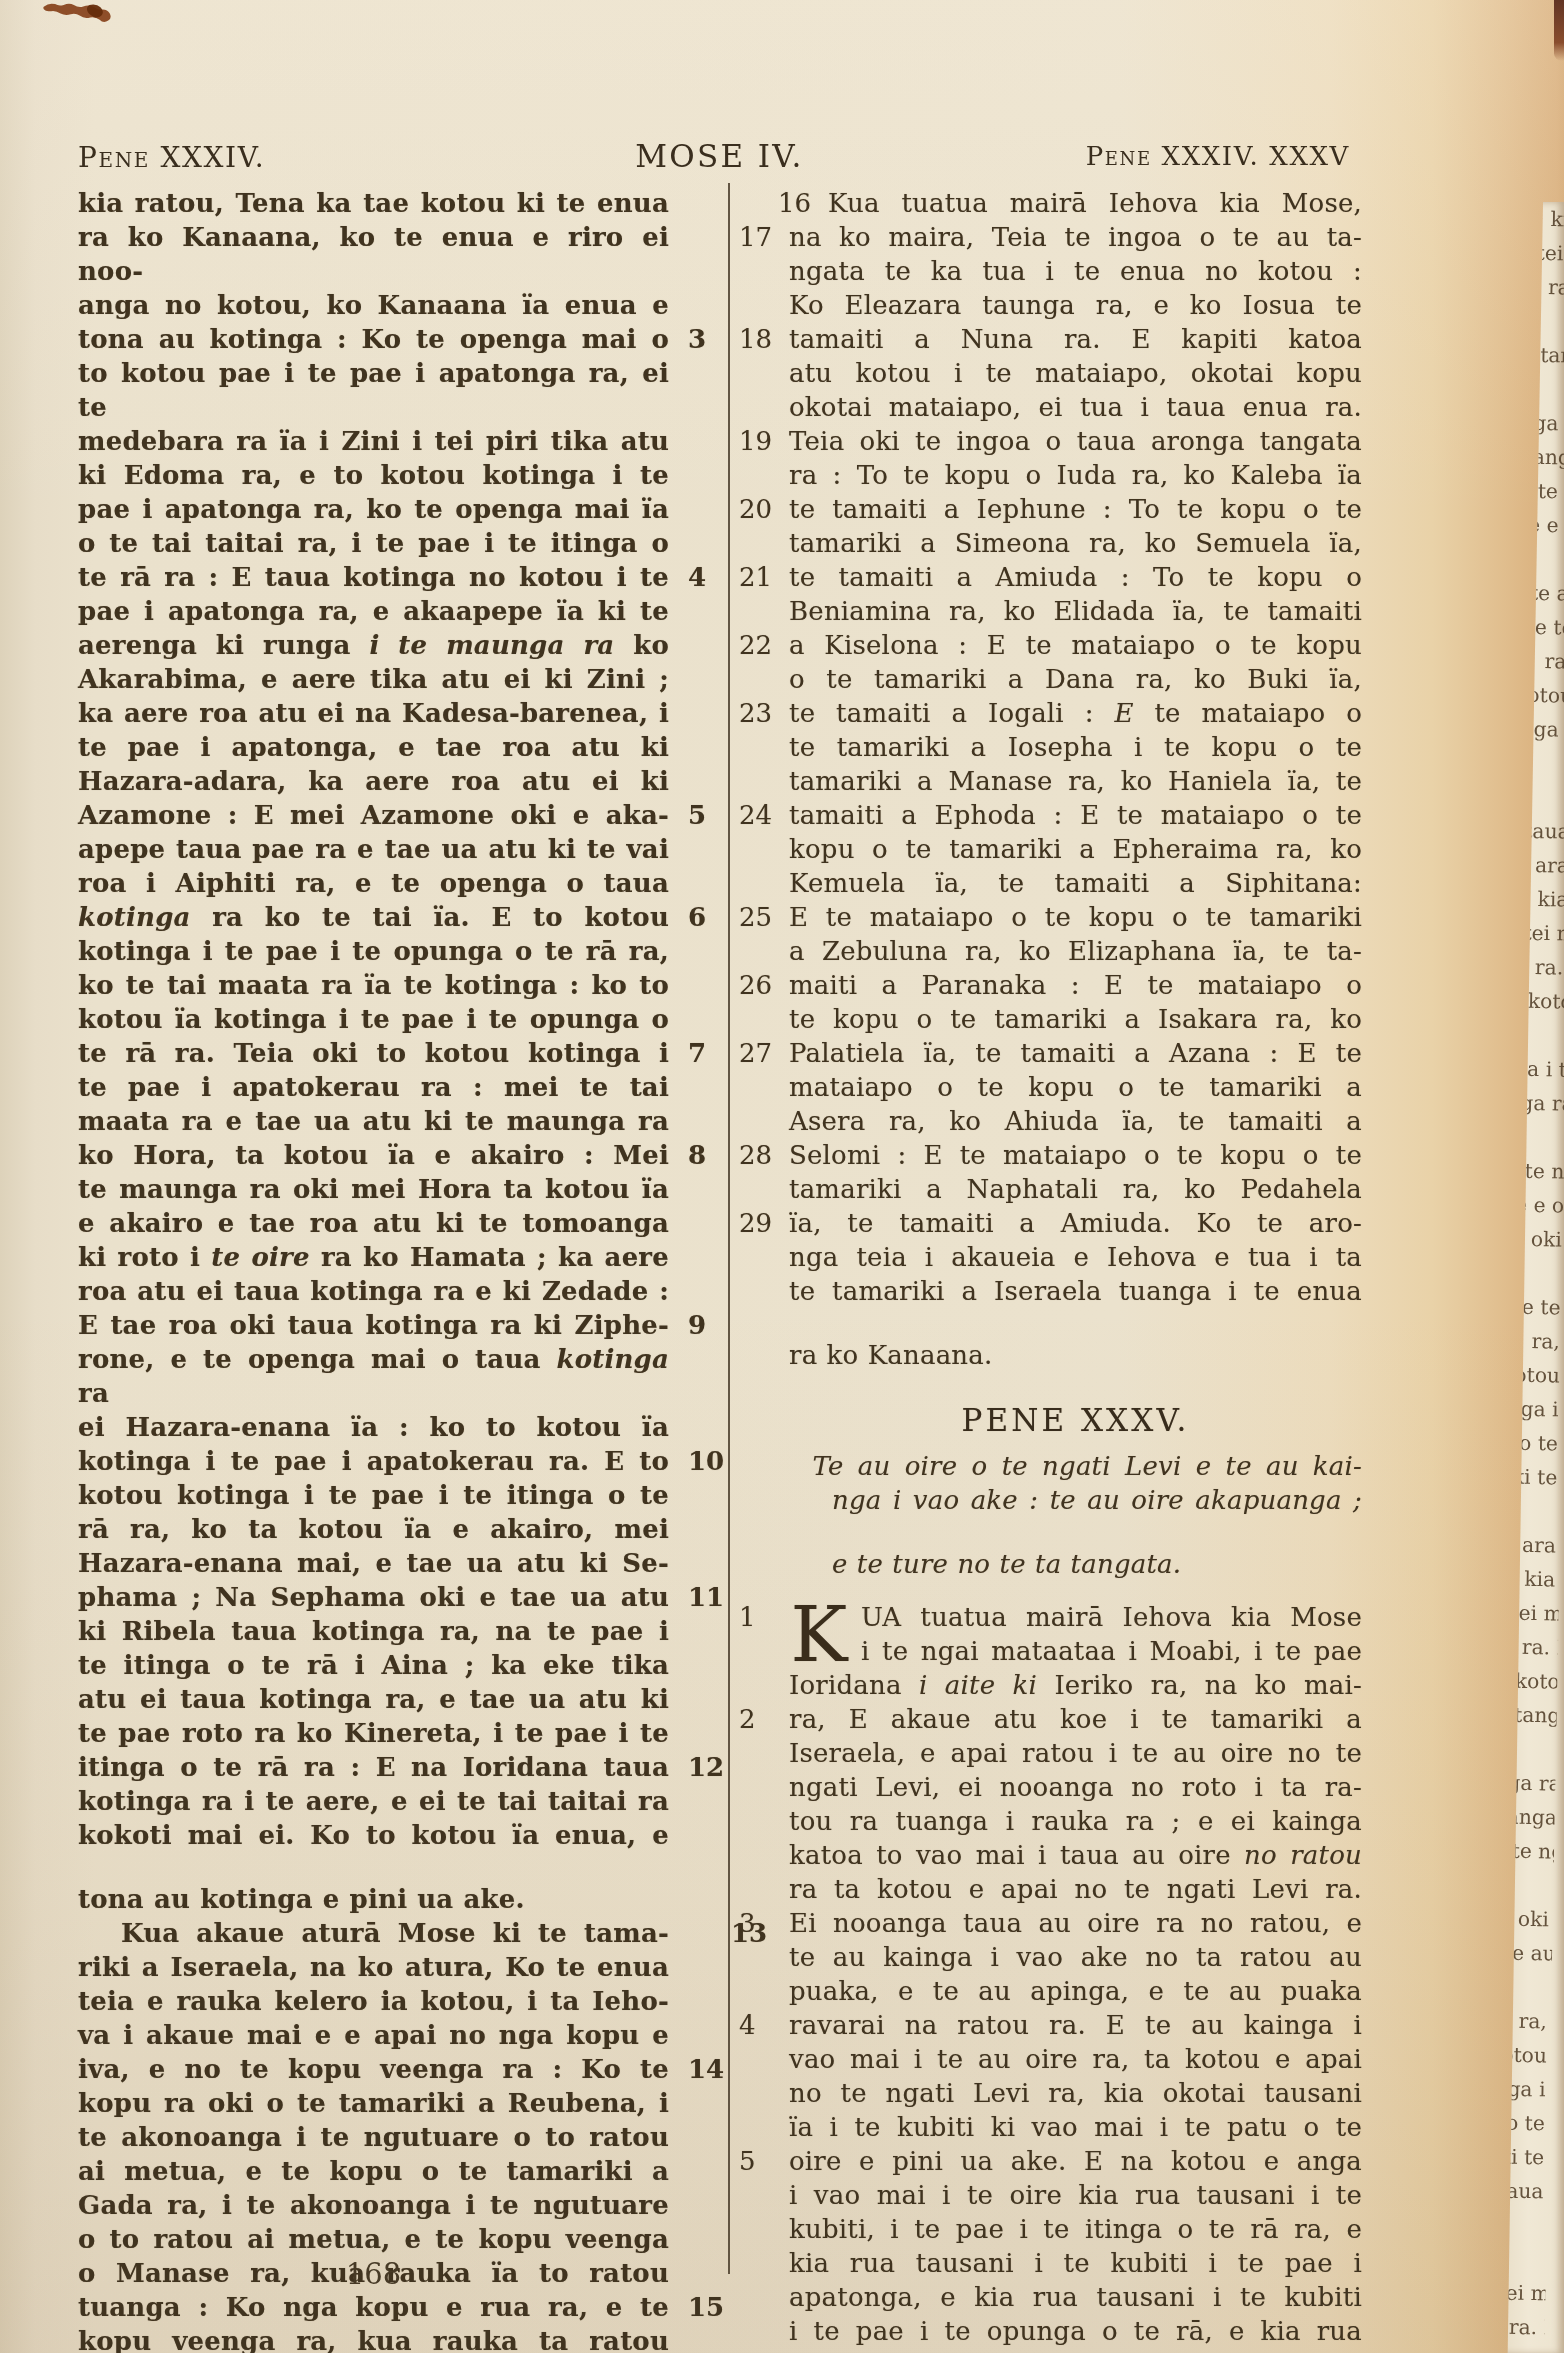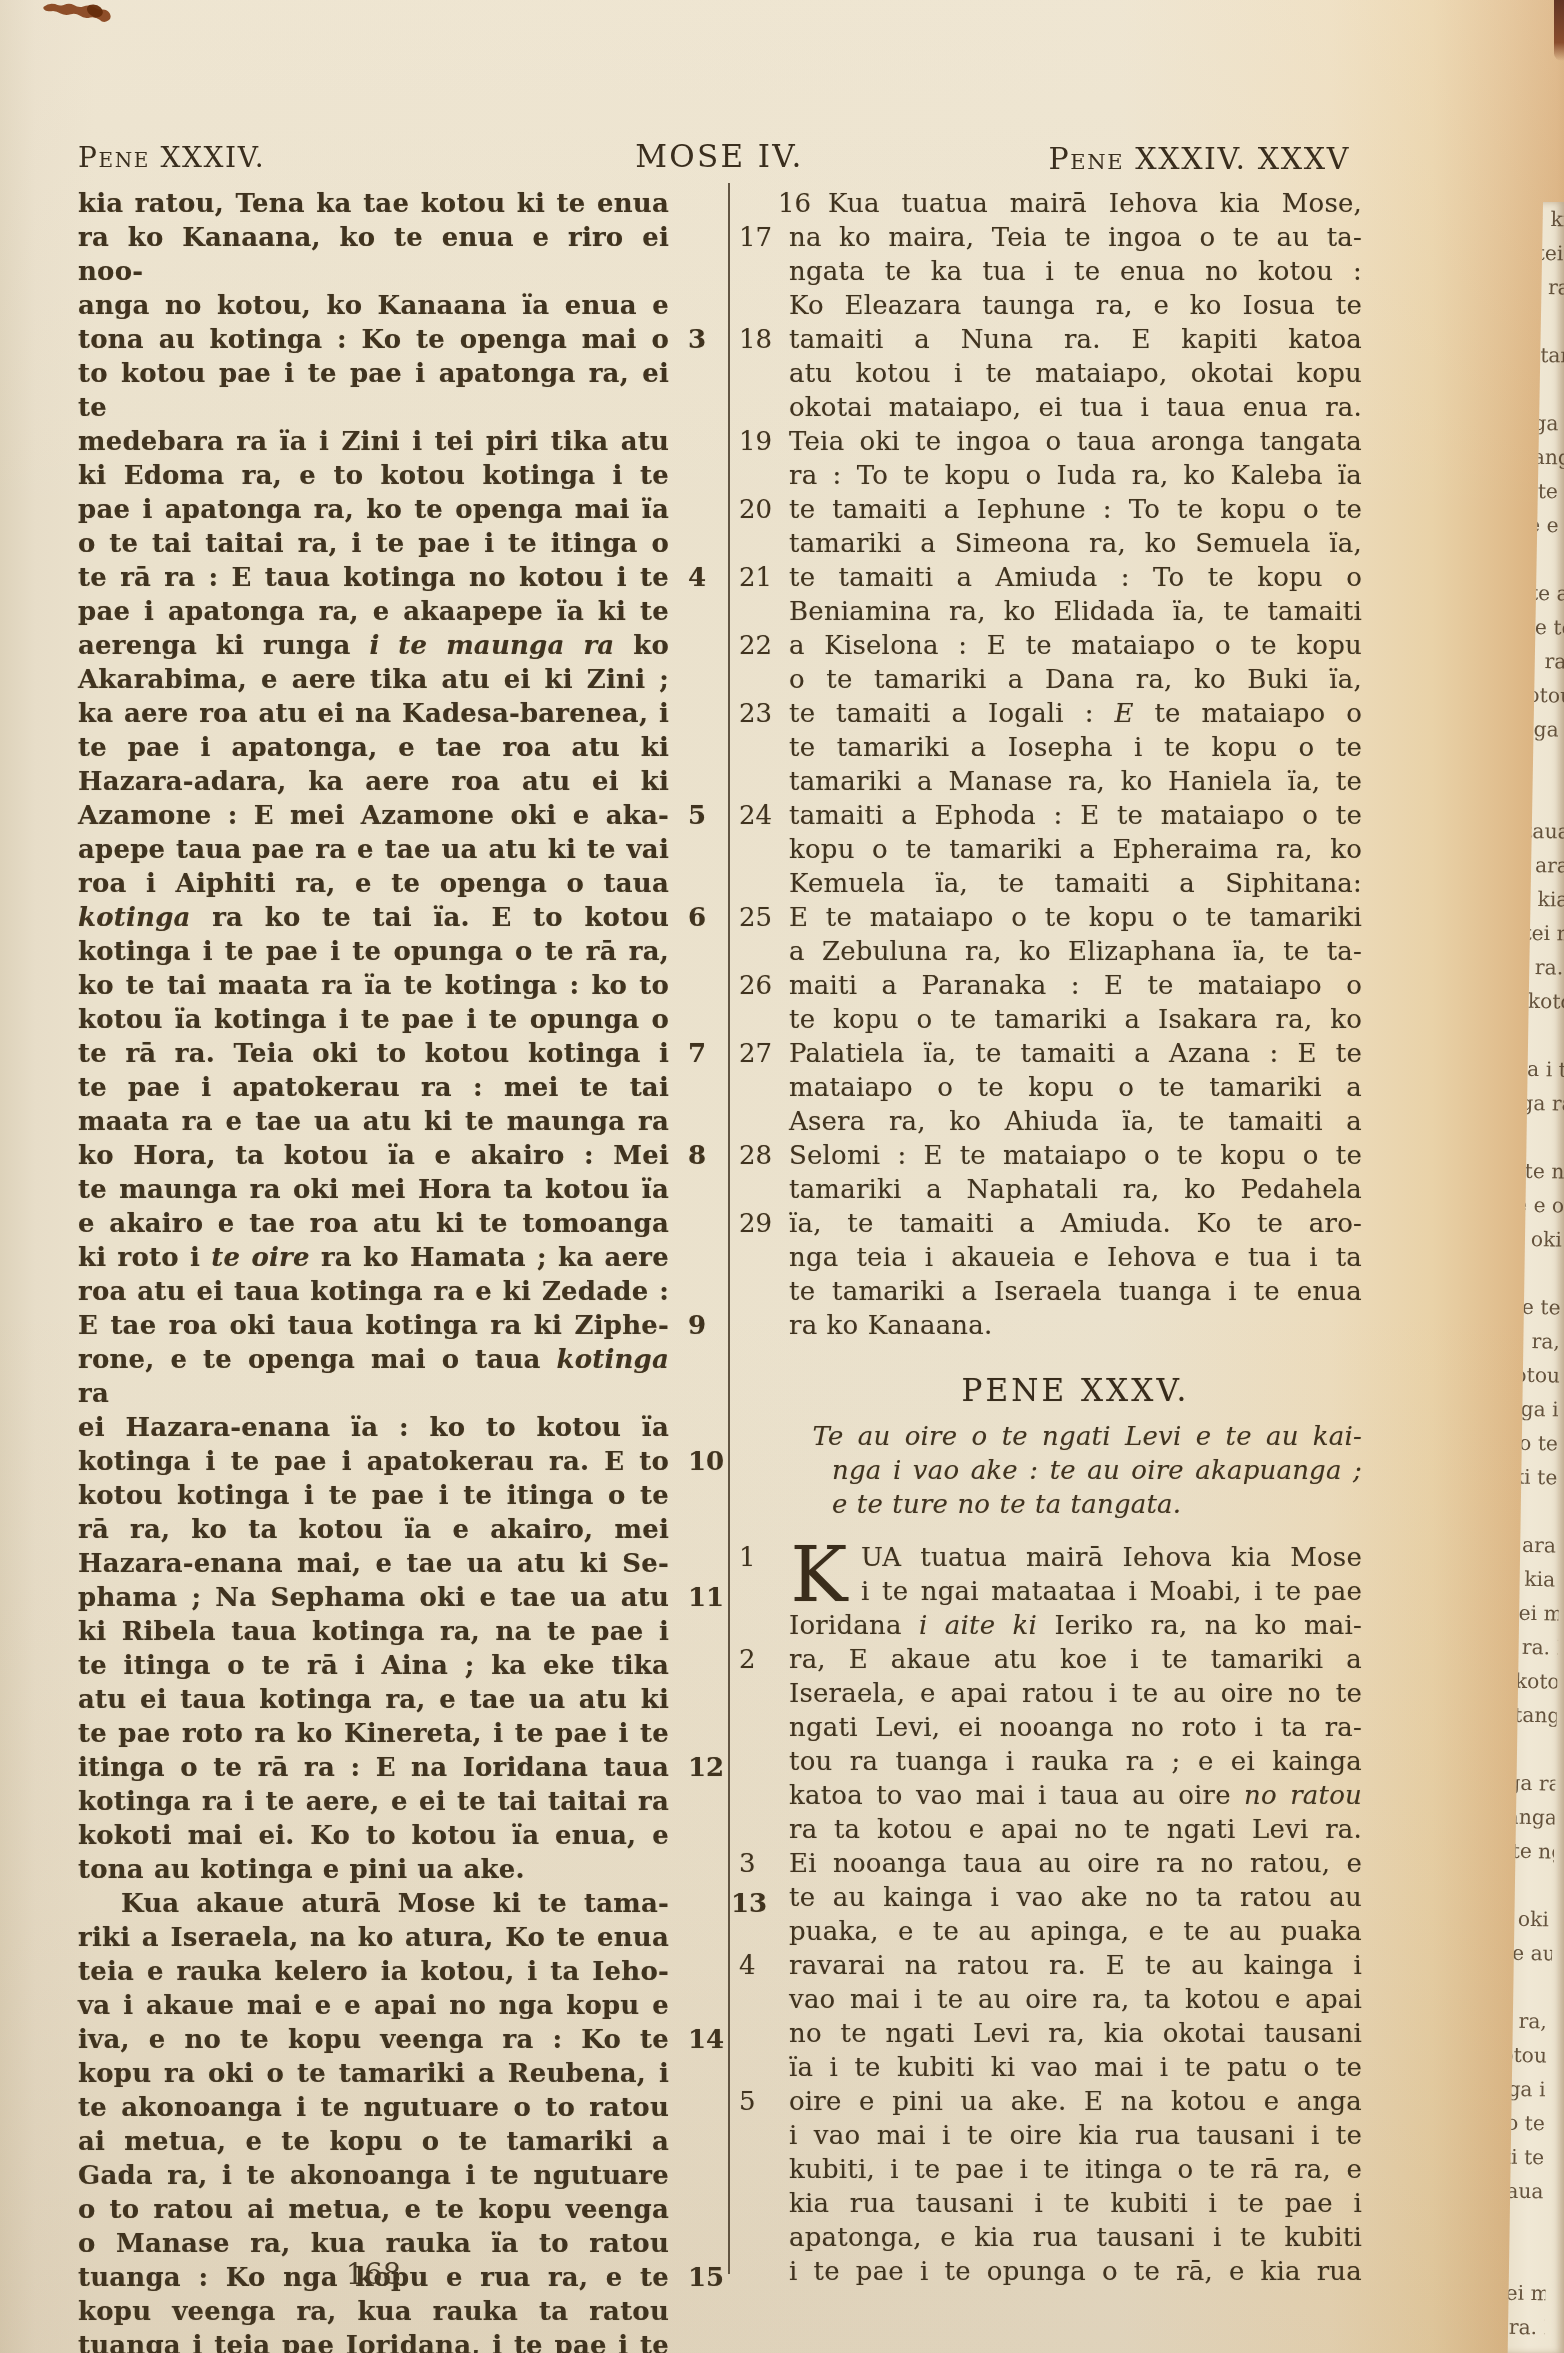--- a/index.html
+++ b/index.html
@@ -7,27 +7,27 @@
        font-family:"DejaVu Serif","Liberation Serif",serif;}
   .page{position:absolute;inset:0;
     background:linear-gradient(90deg,#ddd2ba 0px,#e7ddc8 35px,#eae1cc 94px,#ebe2cd 1119px,#ecdcbd 1330px,#e9d2a8 1432px,#e0bd8d 1506px,#d8ad79 1557px,#d3a671 1565px);}
   .shade{position:absolute;inset:0;pointer-events:none;
     background:linear-gradient(180deg,rgba(252,243,228,.22) 0%,rgba(0,0,0,0) 22%,rgba(0,0,0,0) 55%,rgba(140,95,40,.05) 80%,rgba(120,75,25,.10) 100%);}
   .ink{color:#3e3120;}
   
   .header{position:absolute;top:138px;left:78px;width:1283px;height:39px;}
   .h-left{position:absolute;left:0;top:3px;font-variant:small-caps;font-size:28px;letter-spacing:1.6px;color:#3a2e1e;}
   .h-center{position:absolute;left:50%;transform:translateX(-50%);top:0;font-size:31px;letter-spacing:2.3px;color:#3a2e1e;}
-  .h-right{position:absolute;right:11px;top:3.1px;font-variant:small-caps;font-size:30px;letter-spacing:1.6px;color:#3a2e1e;}
+  .h-right{position:absolute;right:11px;top:3.1px;font-variant:small-caps;font-size:26px;letter-spacing:1.6px;color:#3a2e1e;}
   
   .col{position:absolute;top:186px;font-size:26px;line-height:34px;letter-spacing:0.2px;word-spacing:0.8px;color:#40331f;text-shadow:0 0 0.8px rgba(62,48,26,.35);}
   .col-left{left:78px;width:591px;font-weight:bold;}
   .col-right{left:789px;width:573px;}
   .line{position:relative;text-align:justify;text-align-last:justify;min-height:34px;}
-  .line.nojust{text-align-last:left;}
+  .line.nojust{text-align-last:left;margin-top:30px;}
   .vnum{position:absolute;top:0;font-style:normal;letter-spacing:0;}
   .col-left .vnum{left:calc(100% + 19px);width:55px;text-align:left;}
   .col-right .vnum{left:-50px;width:47px;text-align:left;}
   .line.heading{text-align:right;text-align-last:center;font-size:31px;line-height:36px;letter-spacing:3.1px;margin-top:30px;margin-bottom:11px;color:#382c1c;}
   .line.intro{font-style:italic;}
   .line.drop1{margin-top:19px;}
   .line.drop1,.line.drop2{padding-left:72px;}
   .dropcap{position:absolute;left:1.6px;top:3.1px;font-size:76px;line-height:64px;color:#3a2d1b;text-shadow:0 0 0.8px rgba(58,45,27,.5);}
   .divider{position:absolute;left:728px;top:183px;width:1.6px;height:2091px;background:#4a3d2c;opacity:.85;}
   .pageno{position:absolute;left:78px;width:591px;top:2257px;text-align:center;font-size:29px;color:#473a26;}

